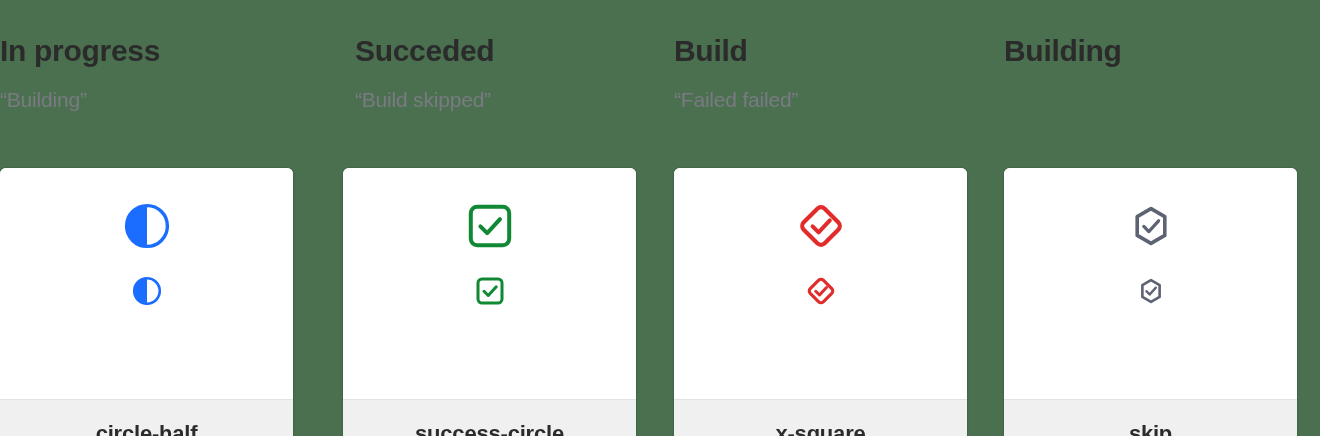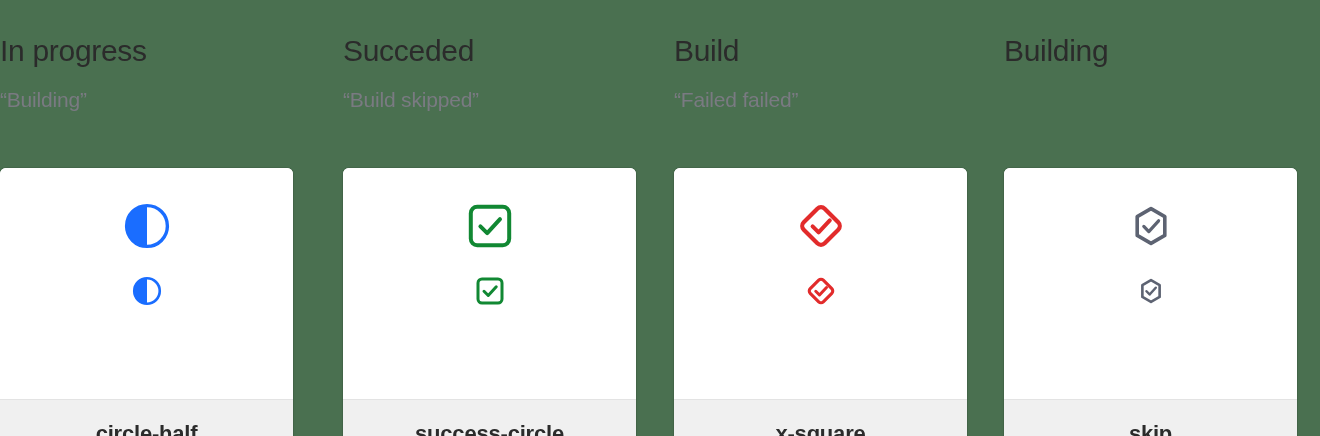--- a/index.html
+++ b/index.html
@@ -21,38 +21,38 @@
     grid-template-columns: repeat(4, 1fr);
   }
   .column {
     position: relative;
   }
 
   .title {
     position: absolute;
     top: 36px;
     font-size: 30px;
-    font-weight: normal;
+    font-weight: bold;
     color: #2b2b2b;
     letter-spacing: -0.3px;
     line-height: 1;
     white-space: nowrap;
   }
   .subtitle {
     position: absolute;
     top: 89px;
     font-size: 21px;
     font-weight: normal;
     color: #7a7a82;
     letter-spacing: -0.2px;
     line-height: 1;
     white-space: nowrap;
   }
   .col-1 .title, .col-1 .subtitle { left: 0px; }
-  .col-2 .title, .col-2 .subtitle { left: 13px; }
+  .col-2 .title, .col-2 .subtitle { left: 25px; }
   .col-3 .title, .col-3 .subtitle { left: 14px; }
   .col-4 .title, .col-4 .subtitle { left: 14px; }
 
   
   .card {
     position: absolute;
     top: 168px;
     width: 293px;
     height: 300px;
     background: #ffffff;

